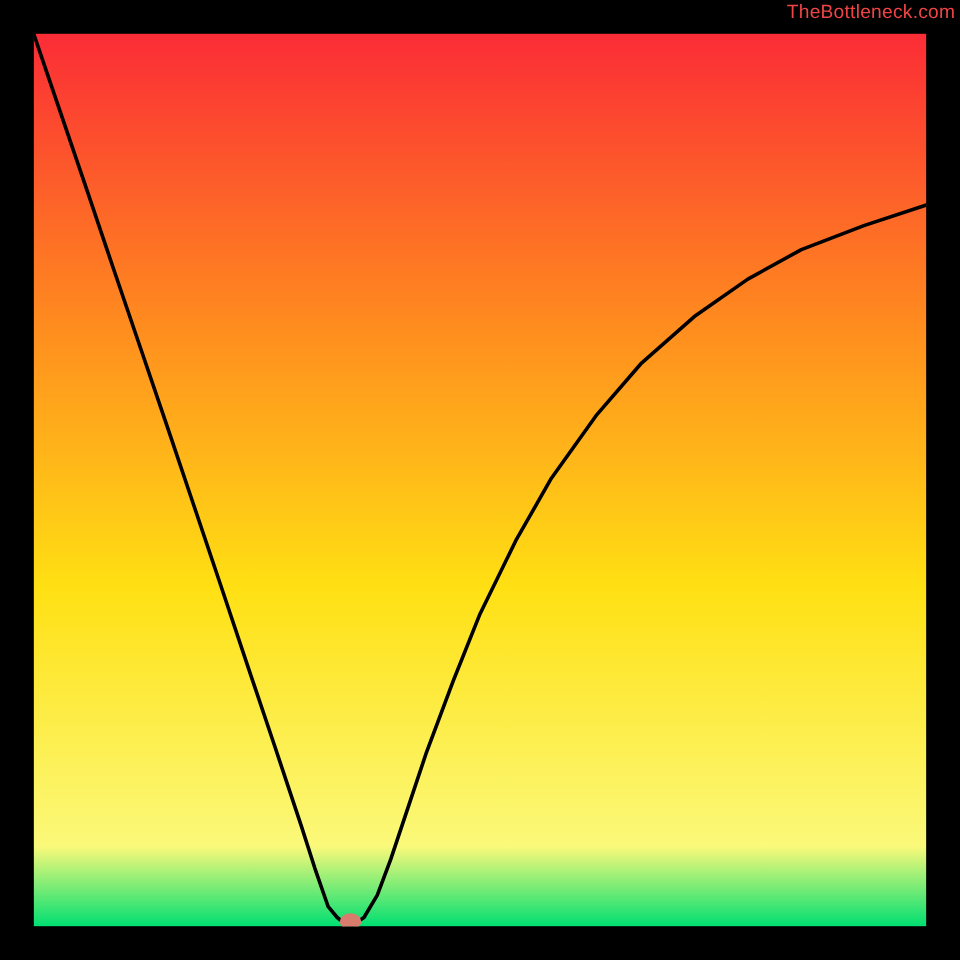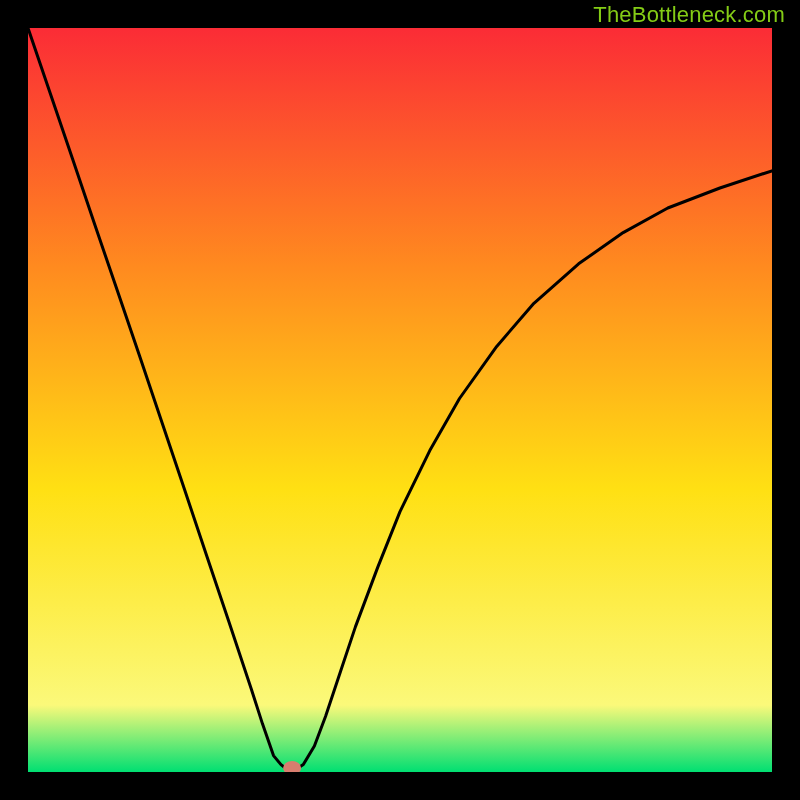--- a/index.html
+++ b/index.html
@@ -13,23 +13,23 @@
   }
   .frame {
     position: relative;
     width: 800px;
     height: 800px;
     background: #000;
   }
   .watermark {
     position: absolute;
     top: 2px;
-    right: 15px;
-    color: #84cc16;
-    font-size: 22px;
+    right: 4px;
+    color: #ef4444;
+    font-size: 16px;
     font-weight: 500;
     letter-spacing: 0.2px;
     user-select: none;
   }
   .plot-wrap {
     position: absolute;
     left: 28px;
     top: 28px;
     width: 744px;
     height: 744px;

